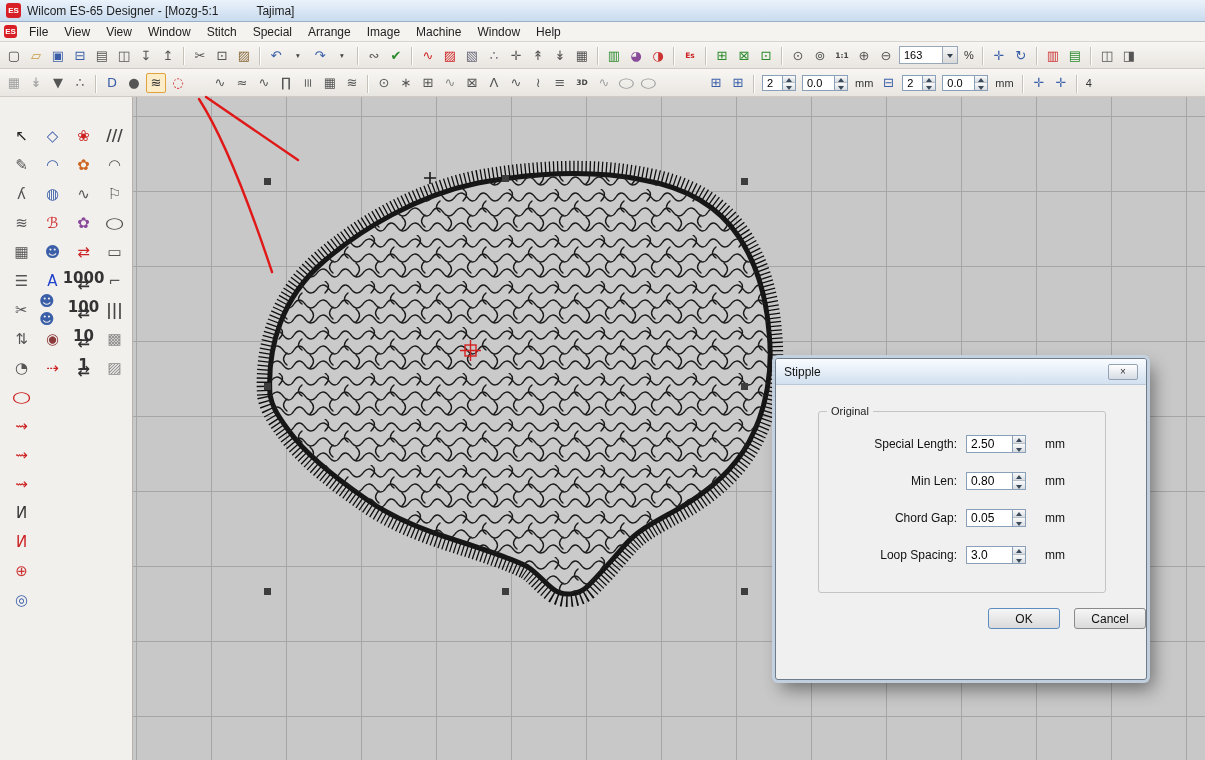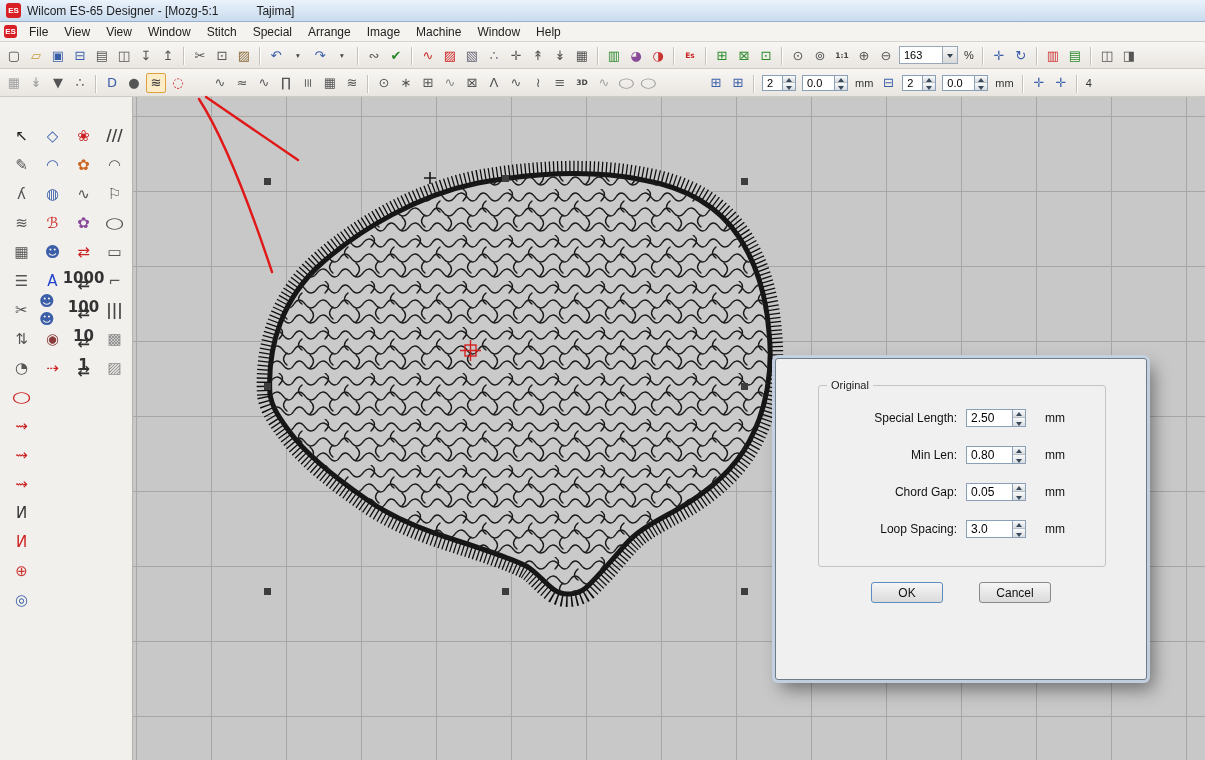--- a/index.html
+++ b/index.html
@@ -79,21 +79,21 @@
   .dlg-close{width:30px;height:16px;border:1px solid #93a2b4;border-radius:2px;display:flex;align-items:center;
     justify-content:center;background:linear-gradient(#fefefe,#d6dce4);font-size:10px;color:#333;cursor:default}
   .grp{margin:20px 40px 0 42px;height:188px;border:1px solid #c4c4c4;border-radius:3px;padding-top:8px}
   .grp legend{font-size:11px;color:#222;padding:0 4px;margin-left:8px}
   .frow{display:flex;align-items:center;height:37px;padding-left:24px}
   .frow label{width:114px;text-align:right;margin-right:6px;font-size:12px;color:#111}
   .unit{margin-left:16px;font-size:12px;color:#111}
   .chkrow{display:flex;align-items:center;margin-top:14px;padding-left:58px}
   .chkrow label{width:118px;text-align:right;margin-right:6px;font-size:12px}
   .chkrow input{width:13px;height:13px}
-  .btnrow{display:flex;justify-content:center;gap:36px;margin-top:15px}
+  .btnrow{display:flex;justify-content:flex-end;gap:14px;margin-top:15px}
   .btnrow button{width:72px;height:21px;font:12px "Liberation Sans",sans-serif;color:#111;
     background:linear-gradient(#f6f6f6,#dadada);border:1px solid #8a8a8a;border-radius:3px;cursor:default}
   .btnrow button.ok{border-color:#5c8cc0}
 </style>
 </head>
 <body>
 
 <div class="titlebar">
   <span class="appbadge">ES</span>
   <span class="ttl-main">Wilcom ES-65 Designer - [Mozg-5:1</span>
@@ -374,20 +374,24 @@
     </g>
   </svg>
 </div>
 
 <svg class="annot" width="1205" height="760">
   <path d="M298,160 L206,97" stroke="#e01818" stroke-width="2.4" fill="none" stroke-linecap="round"></path>
   <path d="M272,272 C248,200 224,138 199,99" stroke="#e01818" stroke-width="2.4" fill="none" stroke-linecap="round"></path>
 </svg>
 
 <div class="dialog">
+  <div class="dlg-title">
+    <span class="ttl">Stipple</span>
+    <span class="dlg-close">×</span>
+  </div>
   <fieldset class="grp">
     <legend>Original</legend>
     <div class="frow">
       <label>Special Length:</label>
       <span class="spin">
           <input value="2.50" style="">
           <span class="ud">
             <b class="up"></b>
             <b class="dn"></b>
           </span>

